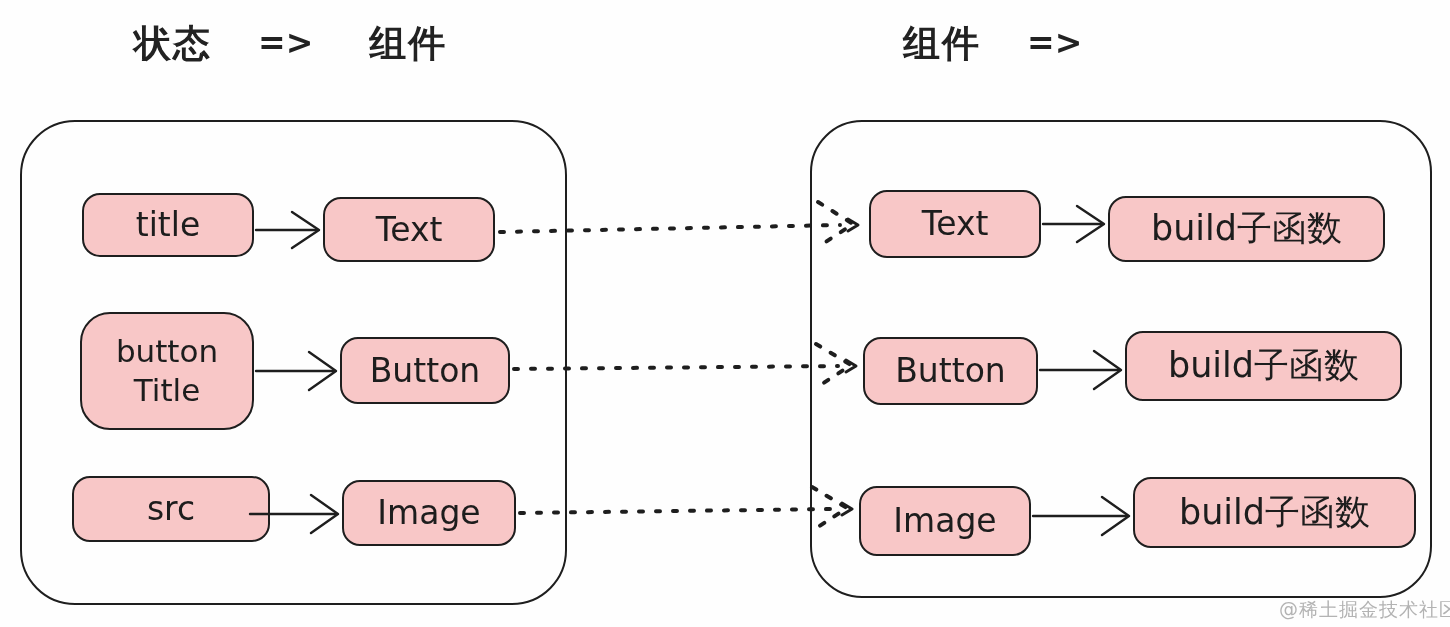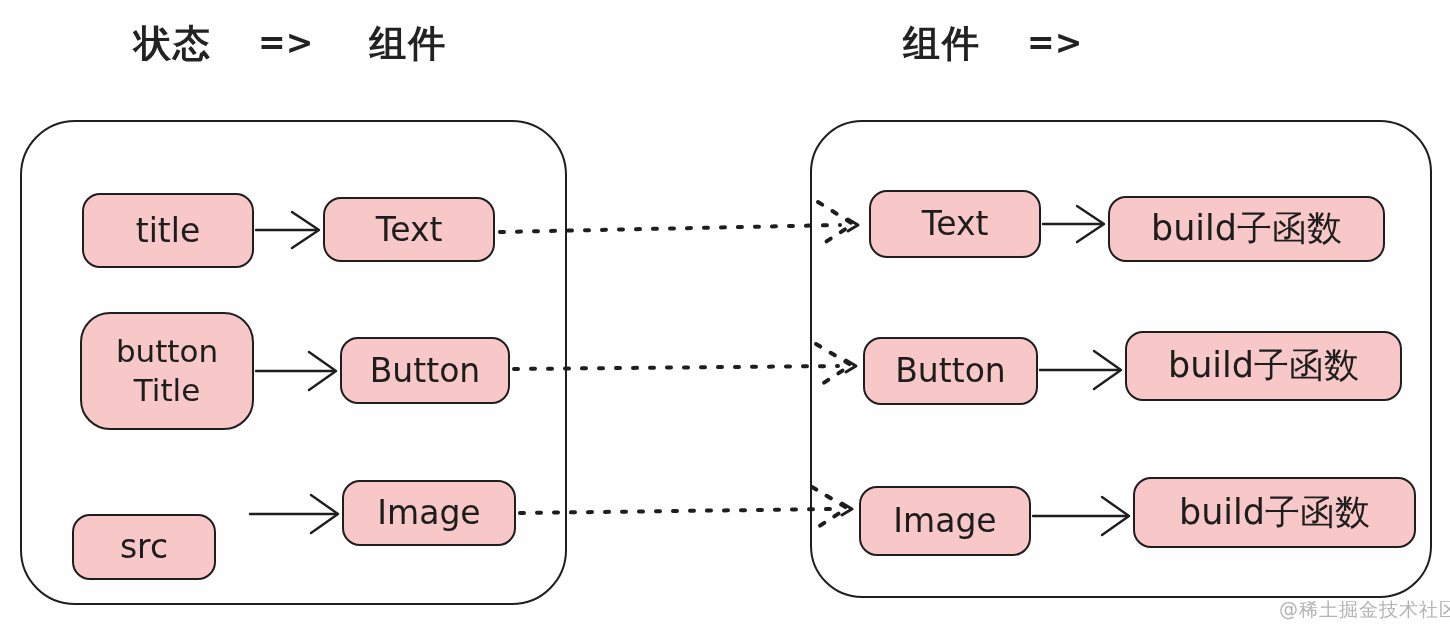--- a/index.html
+++ b/index.html
@@ -50,25 +50,25 @@
     display: flex;
     align-items: center;
     justify-content: center;
     text-align: center;
     font-size: 33px;
     color: #1d1d1d;
     line-height: 1.25;
     z-index: 2;
     padding: 0 8px;
   }
-  .n1  { left: 82px;   top: 193px; width: 172px; height: 75px;  }
+  .n1  { left: 82px;   top: 193px; width: 172px; height: 64px;  }
   .n2  { left: 323px;  top: 197px; width: 172px; height: 65px;  }
   .n3  { left: 80px;   top: 312px; width: 174px; height: 118px; border-radius: 30px; font-size: 31px; }
   .n4  { left: 340px;  top: 337px; width: 170px; height: 67px;  }
-  .n5  { left: 72px;   top: 514px; width: 144px; height: 66px; text-align: right;  }
+  .n5  { left: 72px;   top: 476px; width: 198px; height: 66px; text-align: right;  }
   .n6  { left: 342px;  top: 480px; width: 174px; height: 66px;  }
   .n7  { left: 869px;  top: 190px; width: 172px; height: 68px;  }
   .n8  { left: 1108px; top: 196px; width: 277px; height: 66px;  font-size: 35px; }
   .n9  { left: 863px;  top: 337px; width: 175px; height: 68px;  }
   .n10 { left: 1125px; top: 331px; width: 277px; height: 70px;  font-size: 35px; }
   .n11 { left: 859px;  top: 486px; width: 172px; height: 70px;  }
   .n12 { left: 1133px; top: 477px; width: 283px; height: 71px;  font-size: 35px; }
   
   .arrows {
     position: absolute;

